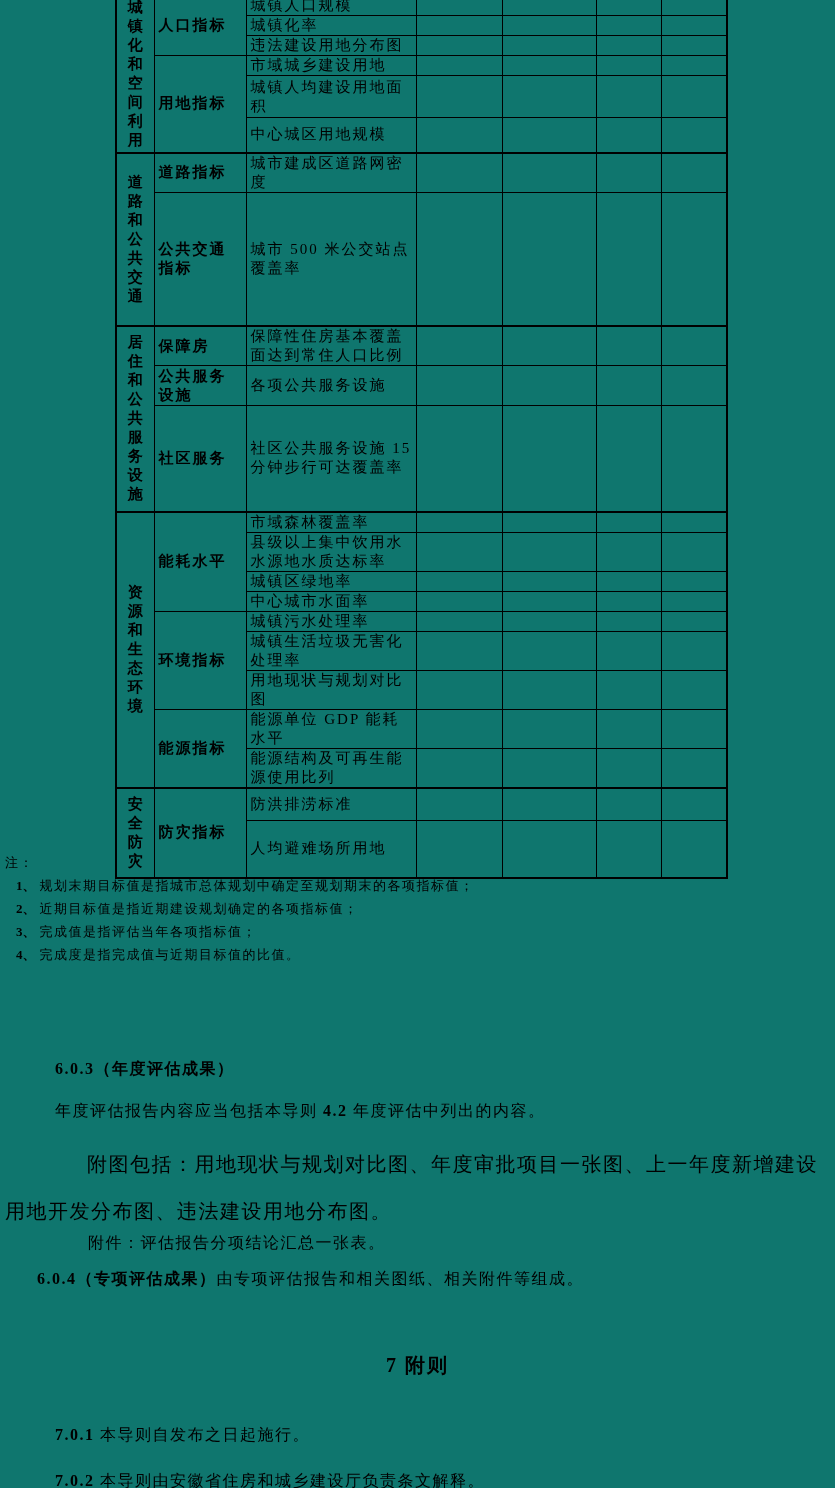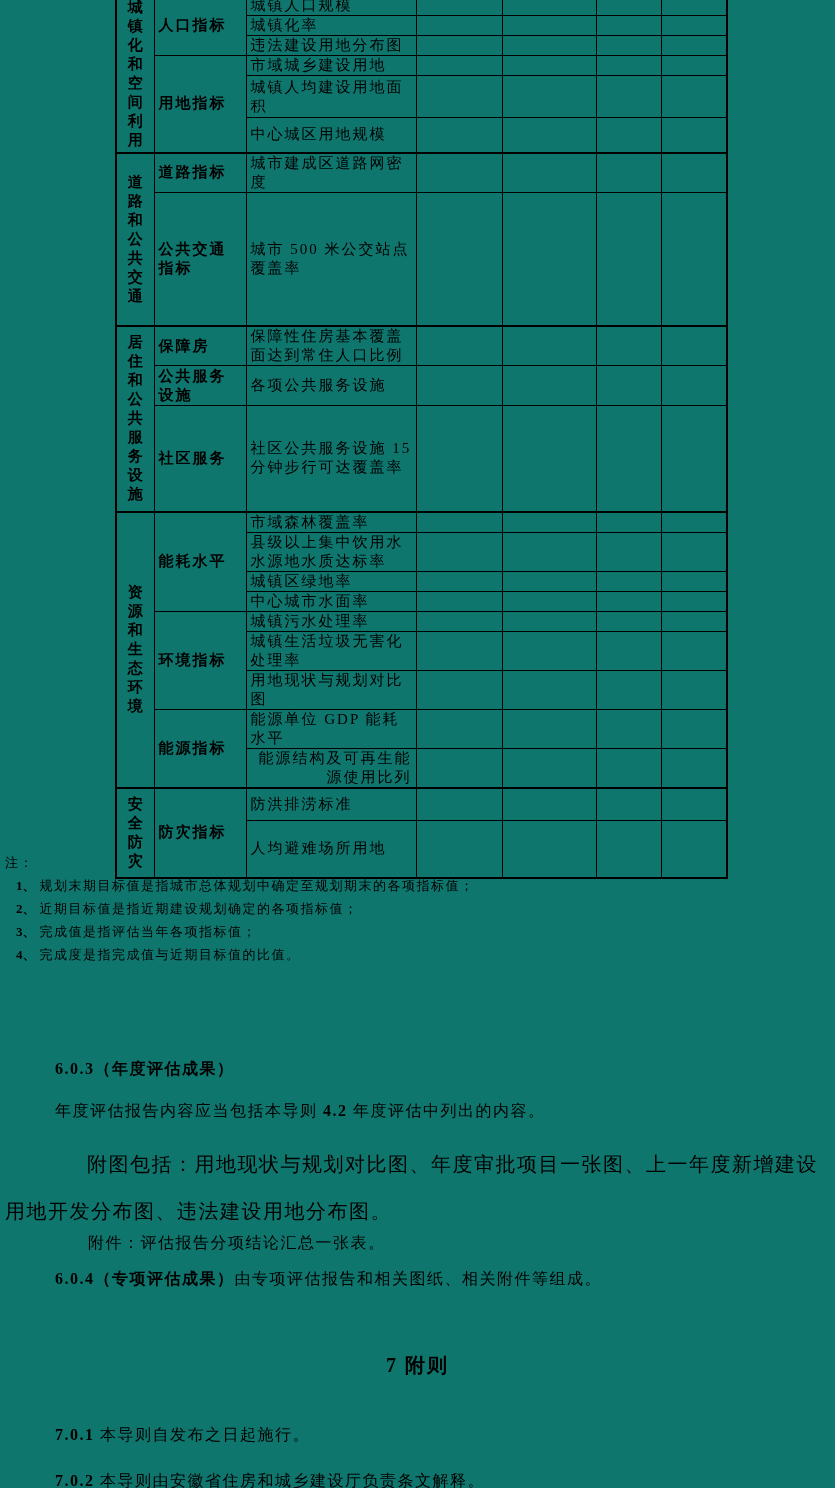--- a/index.html
+++ b/index.html
@@ -270,21 +270,21 @@
             <td class="val"></td>
           </tr>
           <tr style="height: 38px;">
             <td class="sub" rowspan="2">能源指标</td>
             <td class="ind">能源单位 GDP 能耗水平</td>
             <td class="val"></td>
             <td class="val"></td>
             <td class="val"></td>
             <td class="val"></td>
           </tr>
-          <tr style="height: 38px; text-align: right;">
+          <tr style="height: 38px;">
             <td class="ind">能源结构及可再生能源使用比列</td>
             <td class="val"></td>
             <td class="val"></td>
             <td class="val"></td>
             <td class="val"></td>
           </tr>
           <tr class="group-start" style="height: 33px;">
             <td class="cat" rowspan="2">
               <div class="vtext">安全防灾</div>
             </td>
@@ -319,21 +319,21 @@
   <div class="bodyline bold" style="left:55px; top:1058px;">6.0.3（年度评估成果）</div>
 
   <div class="bodyline" style="left:55px; top:1100px;">
     <span>年度评估报告内容应当包括本导则 </span><span class="bold">4.2</span><span> 年度评估中列出的内容。</span>
   </div>
 
   <div id="para-attach">附图包括：用地现状与规划对比图、年度审批项目一张图、上一年度新增建设用地开发分布图、违法建设用地分布图。</div>
 
   <div class="bodyline" style="left:88px; top:1232px;">附件：评估报告分项结论汇总一张表。</div>
 
-  <div class="bodyline" style="left:55px; top:1268px;">
+  <div class="bodyline" style="left:37px; top:1268px;">
     <span class="bold">6.0.4（专项评估成果）</span><span>由专项评估报告和相关图纸、相关附件等组成。</span>
   </div>
 
   <div id="ch7-heading">7 附则</div>
 
   <div class="bodyline" style="left:55px; top:1424px;">
     <span class="bold">7.0.1</span><span> 本导则自发布之日起施行。</span>
   </div>
 
   <div class="bodyline" style="left:55px; top:1470px;">

